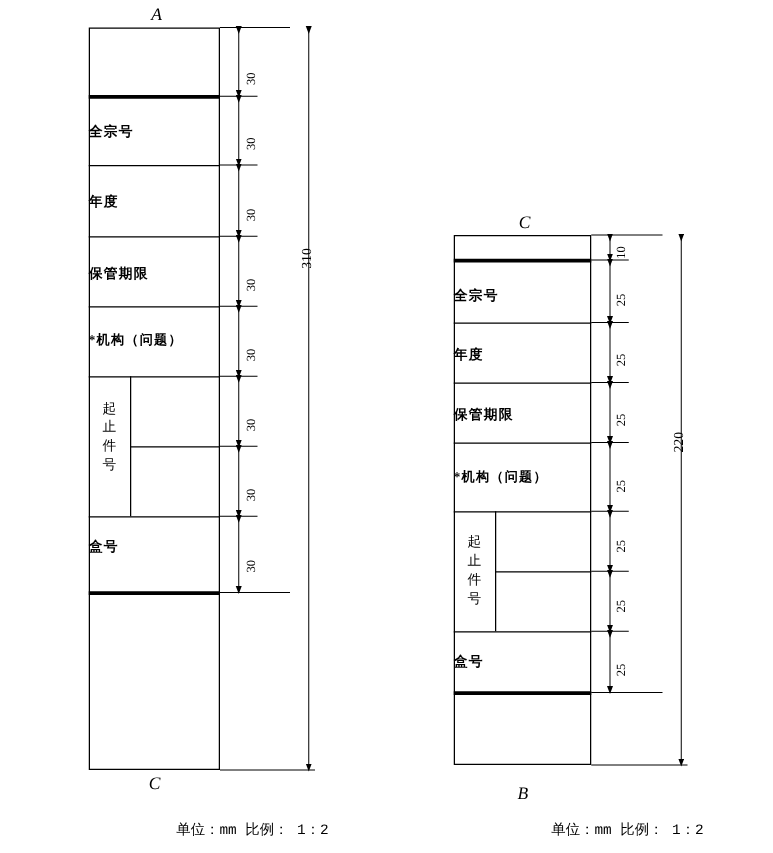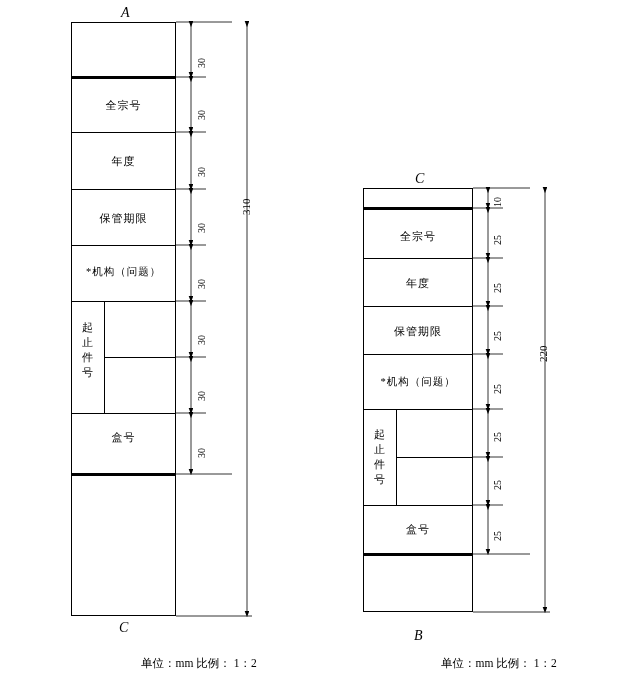--- a/index.html
+++ b/index.html
@@ -19,21 +19,21 @@
 
   .lbl{position:absolute;font-size:11px;line-height:1;white-space:nowrap;}
   .lbl-italic{font-style:italic;font-size:14px;}
 
   .cell-text{
     position:absolute;
     font-family:"Liberation Serif", serif;
     font-size:11px;
     letter-spacing:1px;
     white-space:nowrap;
-    text-align:center;
+    font-weight:bold;
   }
   .vert-text{
     position:absolute;
     font-size:11px;
     line-height:15px;
     text-align:center;
     letter-spacing:1px;
     width:22px;
   }
 
@@ -46,21 +46,21 @@
   }
   .dim-v{
     transform:rotate(-90deg);
     transform-origin:left top;
   }
 
   .caption{
     position:absolute;
     font-size:11.5px;
     white-space:nowrap;
-    font-family:Liberation Serif, serif;
+    font-family:Liberation Mono, monospace;
   }
   svg.ov{position:absolute;left:0;top:0;width:618px;height:682px;pointer-events:none;}
 </style>
 </head>
 <body>
 
 <div class="stage">
 
   <div class="lbl lbl-italic" style="left:121px;top:6px;">A</div>
 

